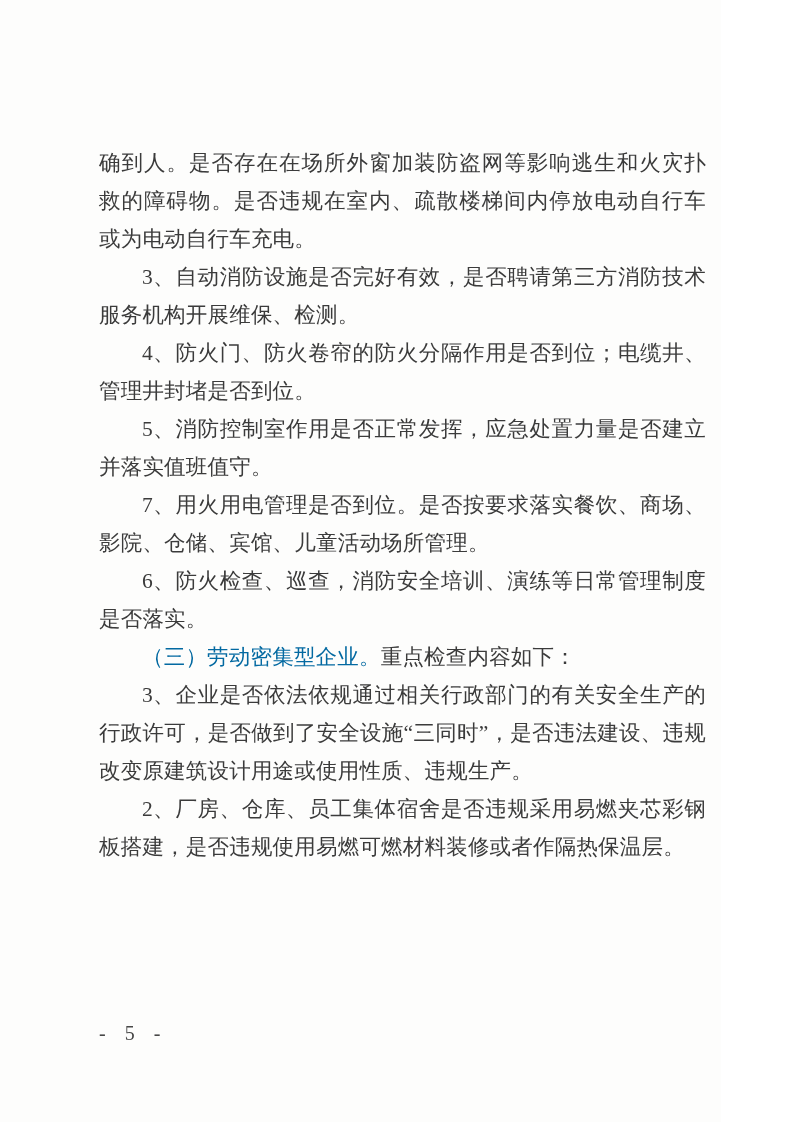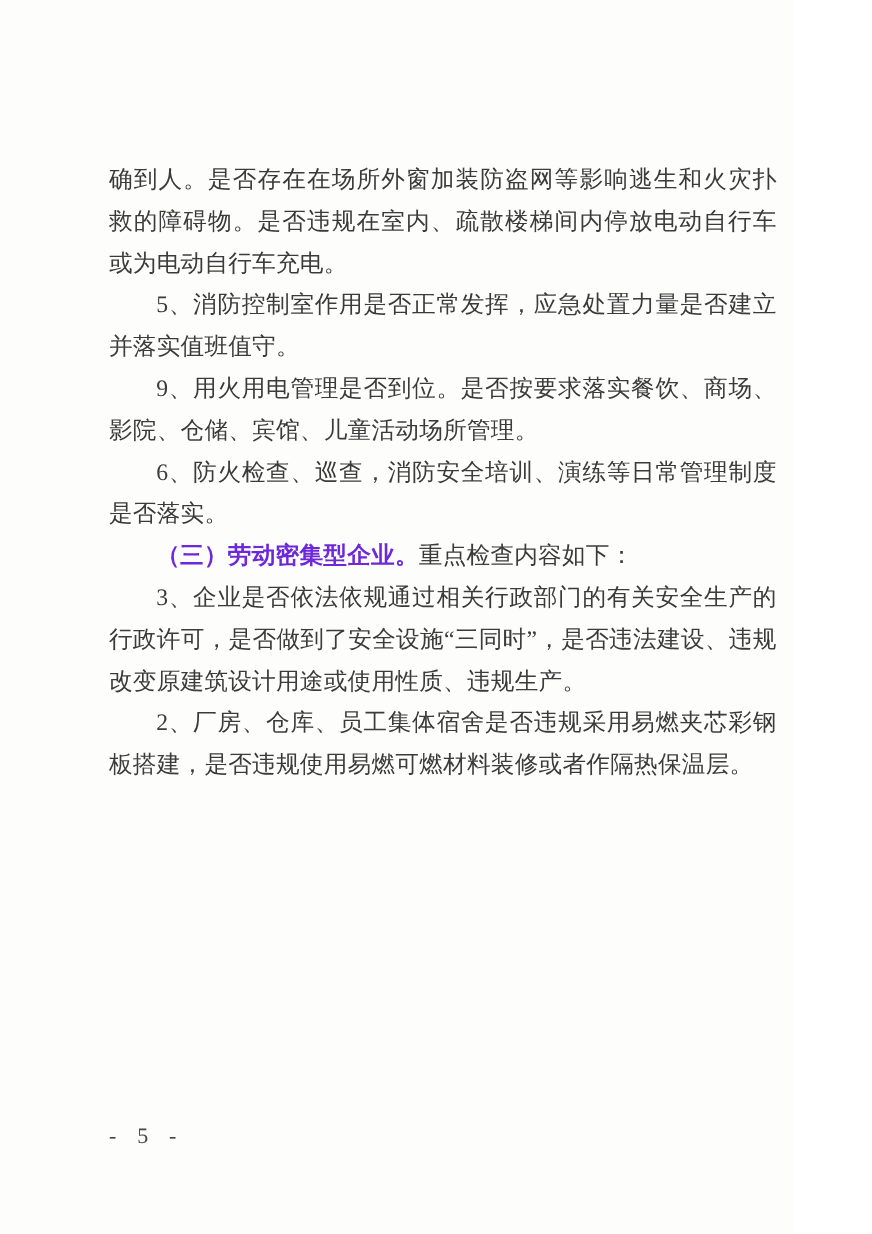--- a/index.html
+++ b/index.html
@@ -28,22 +28,22 @@
     letter-spacing: 0.2px;
   }
   .para {
     margin: 0;
     padding: 0;
   }
   .para.indent {
     text-indent: 2em;
   }
   .para b.lead {
-    font-weight: bold;
-    color: #6d28d9;
+    font-weight: normal;
+    color: #0369a1;
   }
   .footer {
     position: absolute;
     left: 99px;
     top: 1022px;
     color: #474747;
     font-size: 20px;
     line-height: 22px;
     letter-spacing: 7px;
     font-family: "Liberation Serif", "DejaVu Serif", serif;
@@ -52,25 +52,27 @@
 </head>
 <body>
 
 <div class="page">
 
   <div class="content">
 
     <p class="para">确到人。是否存在在场所外窗加装防盗网等影响逃生和火灾扑救的障碍物。是否违规在室内、疏散楼梯间内停放电动自行车或为电动自行车充电。</p>
 
 
+    <p class="para indent">3、自动消防设施是否完好有效，是否聘请第三方消防技术服务机构开展维保、检测。</p>
 
+    <p class="para indent">4、防火门、防火卷帘的防火分隔作用是否到位；电缆井、管理井封堵是否到位。</p>
 
     <p class="para indent">5、消防控制室作用是否正常发挥，应急处置力量是否建立并落实值班值守。</p>
 
-    <p class="para indent">9、用火用电管理是否到位。是否按要求落实餐饮、商场、影院、仓储、宾馆、儿童活动场所管理。</p>
+    <p class="para indent">7、用火用电管理是否到位。是否按要求落实餐饮、商场、影院、仓储、宾馆、儿童活动场所管理。</p>
 
     <p class="para indent">6、防火检查、巡查，消防安全培训、演练等日常管理制度是否落实。</p>
 
     <p class="para indent"><b class="lead">（三）劳动密集型企业。</b><span>重点检查内容如下：</span></p>
 
     <p class="para indent">3、企业是否依法依规通过相关行政部门的有关安全生产的行政许可，是否做到了安全设施“三同时”，是否违法建设、违规改变原建筑设计用途或使用性质、违规生产。</p>
 
     <p class="para indent">2、厂房、仓库、员工集体宿舍是否违规采用易燃夹芯彩钢板搭建，是否违规使用易燃可燃材料装修或者作隔热保温层。</p>
 
 

